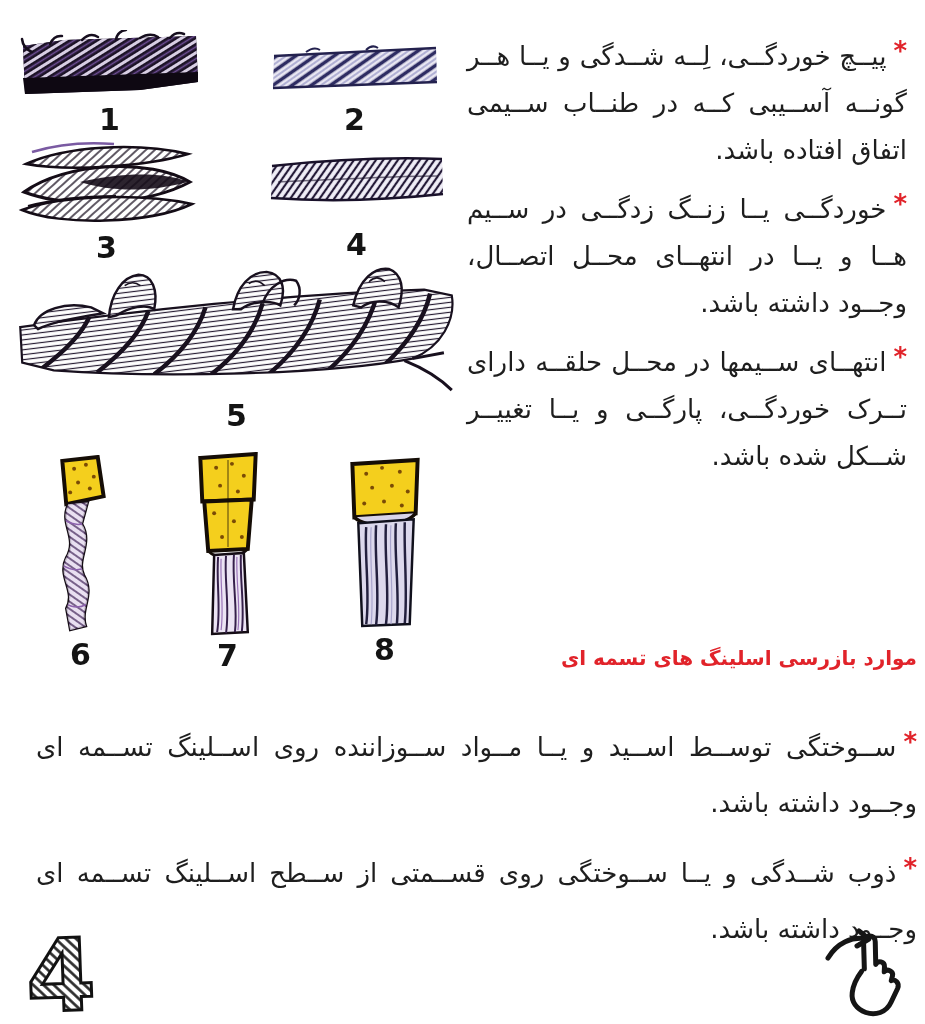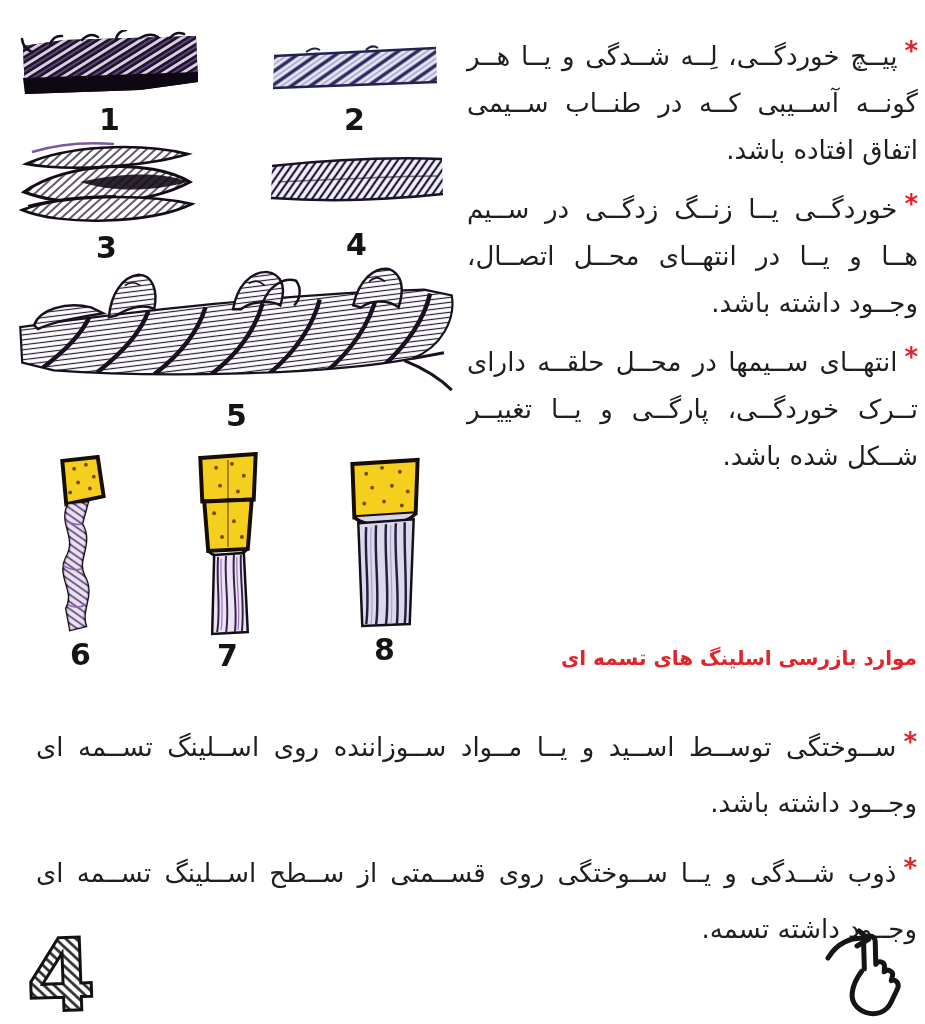--- a/index.html
+++ b/index.html
@@ -21,21 +21,21 @@
   .fig5 { left:12px;  top:264px; width:450px; }
   .fig6 { left:50px;  top:455px; width:62px; }
   .fig7 { left:190px; top:452px; width:76px; }
   .fig8 { left:342px; top:456px; width:86px; }
   
   .rope-col {
     position:absolute; top:28px; right:6px; width:452px;
     direction:rtl; text-align:justify; text-align-last:right;
     font-size:26px; line-height:47px; color:#1e1e1e; font-weight:500;
   }
-  .rope-col p { margin:0 1px 7px 0; }
+  .rope-col p { margin:0 12px 7px 0; }
   .star {
     color:#e1232a; font-weight:700; font-size:26px;
     vertical-align:5px; margin-left:7px;
   }
   
   .webbing-heading {
     position:absolute; top:646px; right:8px; width:600px;
     direction:rtl; text-align:right;
     font-size:20px; font-weight:700; color:#e1232a;
   }
@@ -266,21 +266,21 @@
   <div class="rope-col">
     <p><span class="star">*</span><span>پیــچ خوردگــی، لِــه شــدگی و یــا هــر گونــه آســیبی کــه در طنــاب ســیمی اتفاق افتاده باشد.</span></p>
     <p><span class="star">*</span><span>خوردگــی یــا زنــگ زدگــی در ســیم هــا و یــا در انتهــای محــل اتصــال، وجــود داشته باشد.</span></p>
     <p><span class="star">*</span><span>انتهــای ســیمها در محــل حلقــه دارای تــرک خوردگــی، پارگــی و یــا تغییــر شــکل شده باشد.</span></p>
   </div>
 
   <h2 class="webbing-heading">موارد بازرسی اسلینگ های تسمه ای</h2>
 
   <div class="webbing-col">
     <p><span class="star">*</span><span>ســوختگی توســط اســید و یــا مــواد ســوزاننده روی اســلینگ تســمه ای وجــود داشته باشد.</span></p>
-    <p><span class="star">*</span><span>ذوب شــدگی و یــا ســوختگی روی قســمتی از ســطح اســلینگ تســمه ای وجــود داشته تسمه.</span></p>
+    <p><span class="star">*</span><span>ذوب شــدگی و یــا ســوختگی روی قســمتی از ســطح اســلینگ تســمه ای وجــود داشته باشد.</span></p>
   </div>
 
   <div class="page-num">
     <svg width="110" height="94" viewBox="0 0 110 94">
       <defs>
         <pattern id="hch4" width="7" height="7" patternUnits="userSpaceOnUse" patternTransform="rotate(45)">
           <rect width="7" height="7" fill="#ffffff"></rect>
           <line x1="0" y1="3.5" x2="7" y2="3.5" stroke="#242424" stroke-width="2.6"></line>
         </pattern>
       </defs>

